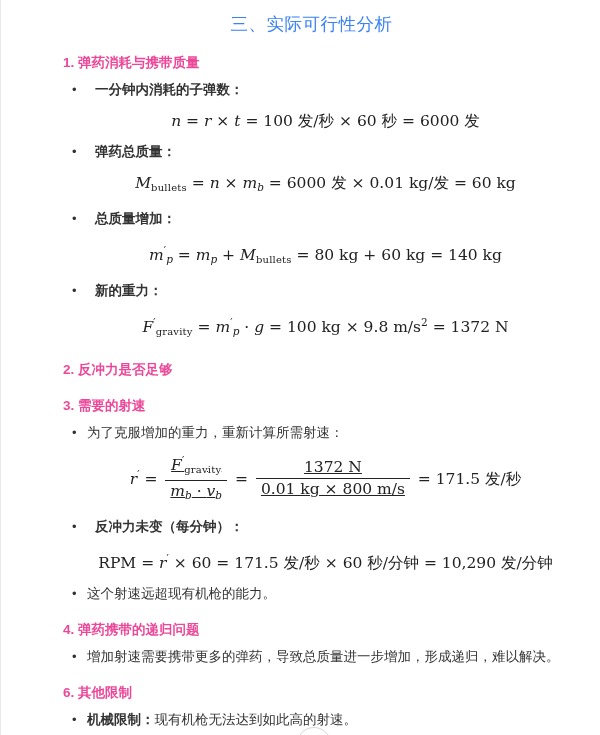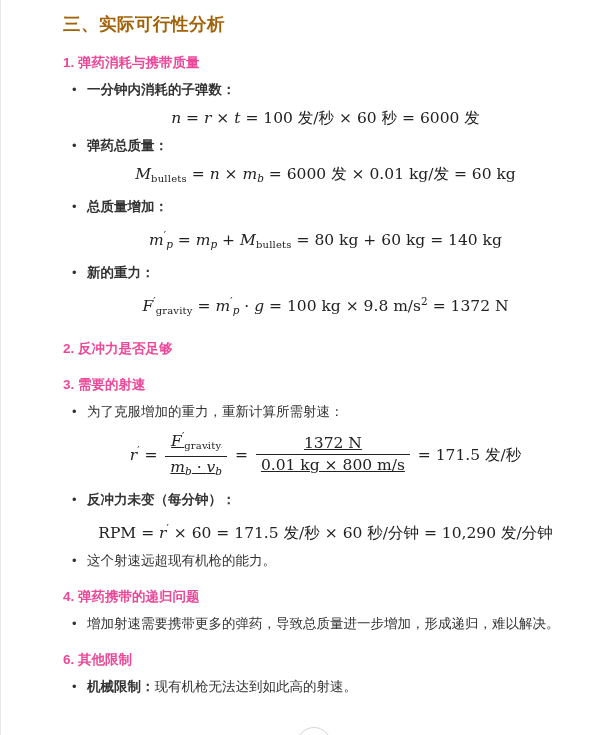--- a/index.html
+++ b/index.html
@@ -3,39 +3,40 @@
 <meta charset="utf-8">
 <style>
   html,body{margin:0;padding:0;}
   body{
     width:600px;height:735px;background:#ffffff;overflow:hidden;position:relative;
     font-family:"Liberation Sans","DejaVu Sans",sans-serif;color:#333333;
     border-left:1px solid #e8e8e8;box-sizing:border-box;
   }
   .doc{padding:12px 40px 0 62px;}
   .title{
-    font-size:17.5px;font-weight:700;line-height:24px;margin:0;color:#a16207;
+    font-size:17.5px;font-weight:400;line-height:24px;margin:0;color:#3b82f6;
     letter-spacing:0.5px;
+    text-align:center;
   }
   .sec-heading{
     font-size:13.5px;font-weight:700;line-height:18px;color:#ec4899;
     margin:18px 0 9px;
   }
   .bullet-row{
     display:flex;margin:8px 0;font-size:13.5px;line-height:18px;
   }
   .bullet-row::before{
     content:"\2022";flex:0 0 24px;padding-left:9px;box-sizing:border-box;
     font-size:13px;color:#333333;
   }
   .b-text{flex:1;}
-  .b-bold{font-weight:700;}
+  .b-bold{font-weight:700;margin-left:8px;}
   .lead{font-weight:700;}
   .formula-block{
-    text-align:center;margin:2px 0;line-height:22px;font-size:15.5px;color:#222222;
+    text-align:center;margin:11px 0;line-height:22px;font-size:15.5px;color:#222222;
     font-family:"DejaVu Serif","Liberation Serif",serif;padding-left:28px;
   }
   .tk-v{font-style:italic;}
   .tk-s{font-size:10px;vertical-align:-3px;letter-spacing:0.2px;}
   .tk-si{font-size:10.5px;font-style:italic;vertical-align:-3px;}
   .tk-p{font-size:10.5px;vertical-align:6px;}
   .frac{
     display:inline-block;vertical-align:middle;margin:0 3px;
     transform:translateY(-2px);
     text-decoration:underline;

